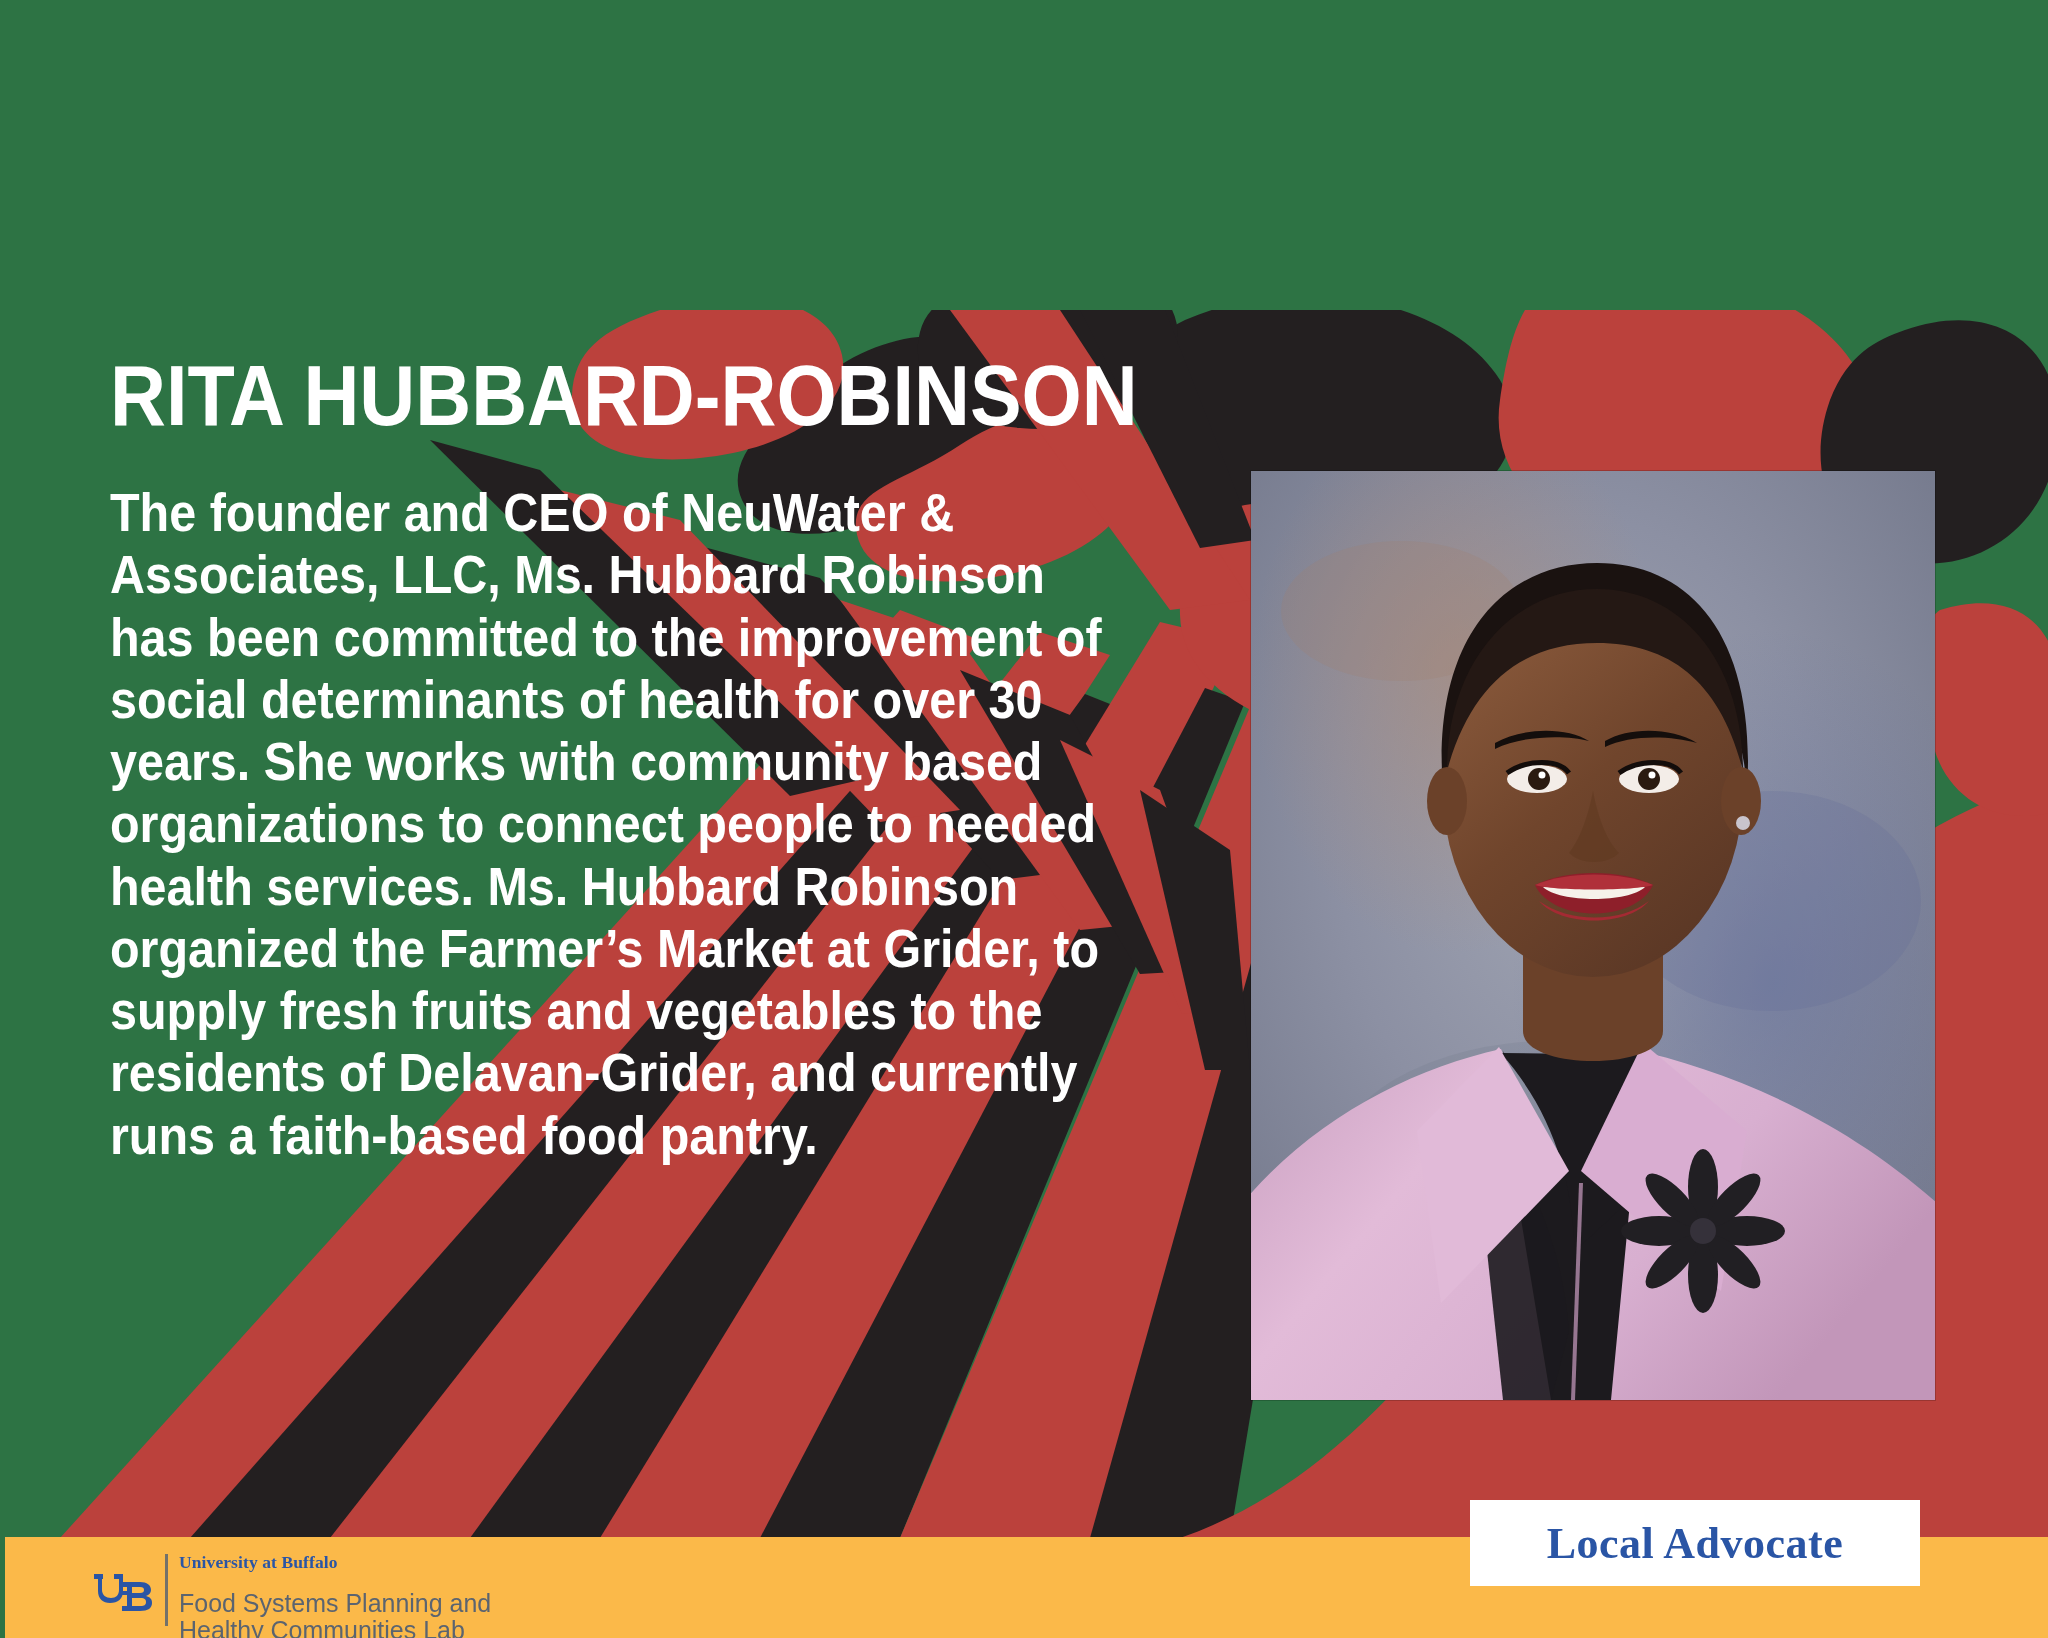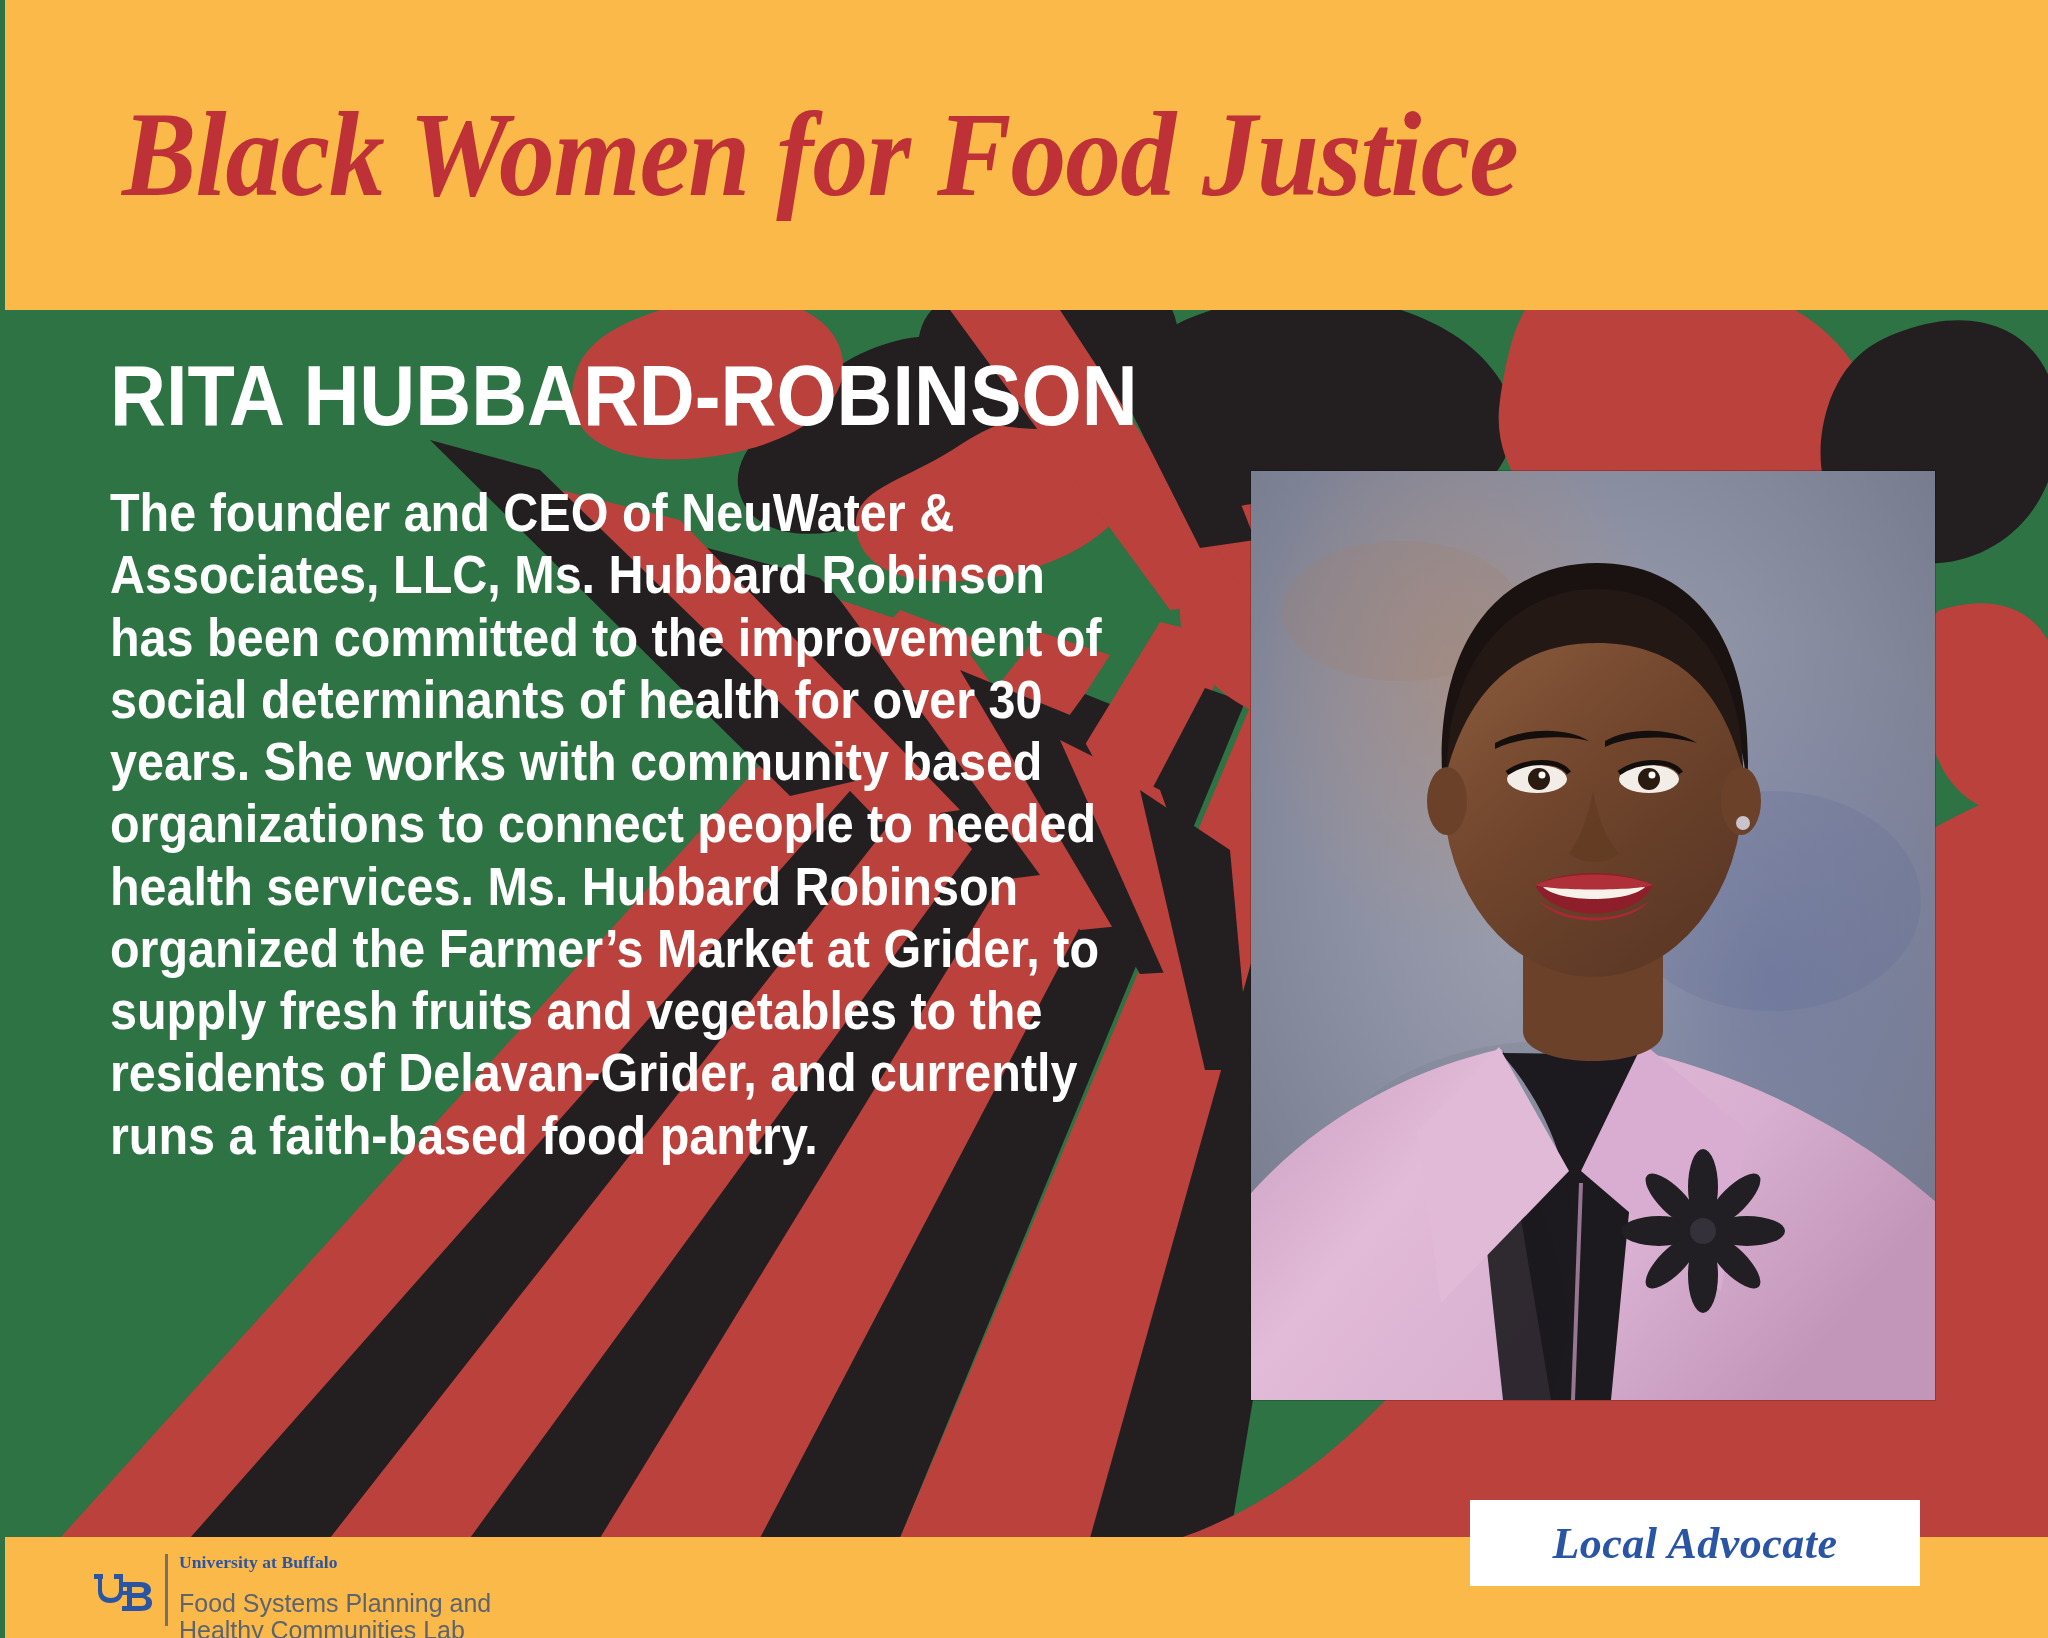--- a/index.html
+++ b/index.html
@@ -112,21 +112,20 @@
   
   .role-badge{
     position:absolute;left:1470px;top:1500px;width:450px;height:86px;
     background:#FFFFFF;z-index:55;
     display:flex;align-items:center;justify-content:center;
   }
   .role-badge-label{
     font-family:"Liberation Serif","DejaVu Serif",serif;
     font-weight:bold;font-size:44px;color:#2A55A5;
     letter-spacing:.5px;
-    font-style:italic;
   }
 </style>
 </head>
 <body>
 
 <div id="poster">
 
   <div class="deco">
     <svg viewBox="0 0 2048 1228" preserveAspectRatio="none" aria-hidden="true">
       <rect x="0" y="0" width="2048" height="1228" fill="#2D7344"></rect>
@@ -165,23 +164,20 @@
         <path d="M1140 480 L1230 540 L1250 760 L1205 760 Z" fill="#231F20"></path>
 
         <path d="M950 0 L1060 0 L1250 290 L1170 300 Z" fill="#BB413C"></path>
         <path d="M1080 0 L1165 0 L1255 230 L1200 238 Z" fill="#231F20"></path>
       </g>
     </svg>
   </div>
 
   <div class="left-rail"></div>
 
-  <div class="header-band">
-    <div class="header-title">Black Women for Food Justice</div>
-  </div>
 
   <div class="content">
     <h1 class="person-name">RITA HUBBARD-ROBINSON</h1>
     <p class="bio">The founder and CEO of NeuWater &amp; Associates, LLC, Ms. Hubbard Robinson has been committed to the improvement of social determinants of health for over 30 years. She works with community based organizations to connect people to needed health services. Ms. Hubbard Robinson organized the Farmer’s Market at Grider, to supply fresh fruits and vegetables to the residents of Delavan-Grider, and currently runs a faith-based food pantry.</p>
   </div>
 
   <div class="portrait">
     <svg viewBox="0 0 684 929" preserveAspectRatio="none" aria-hidden="true">
       <defs>
         <radialGradient id="bk" cx="48%" cy="40%" r="78%">

